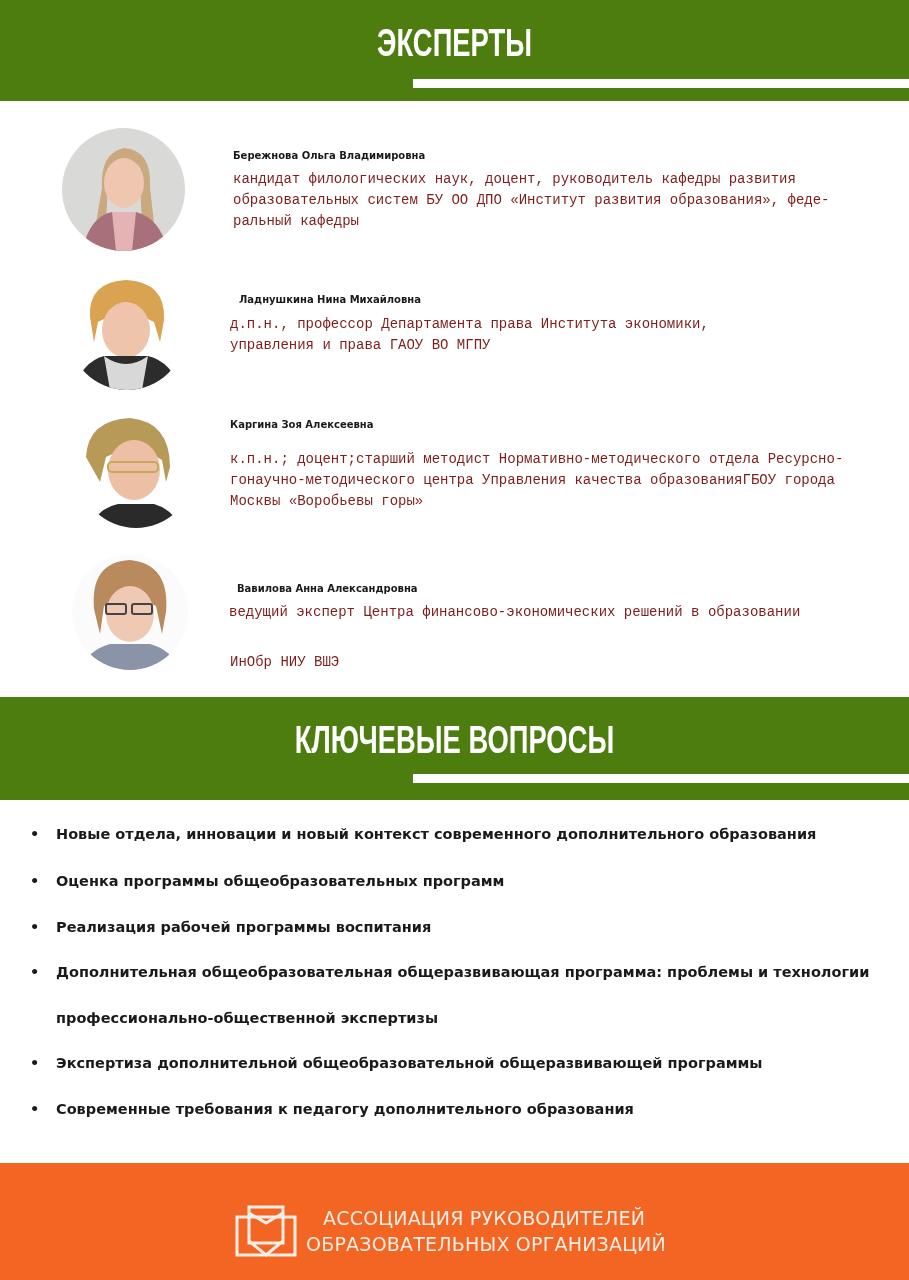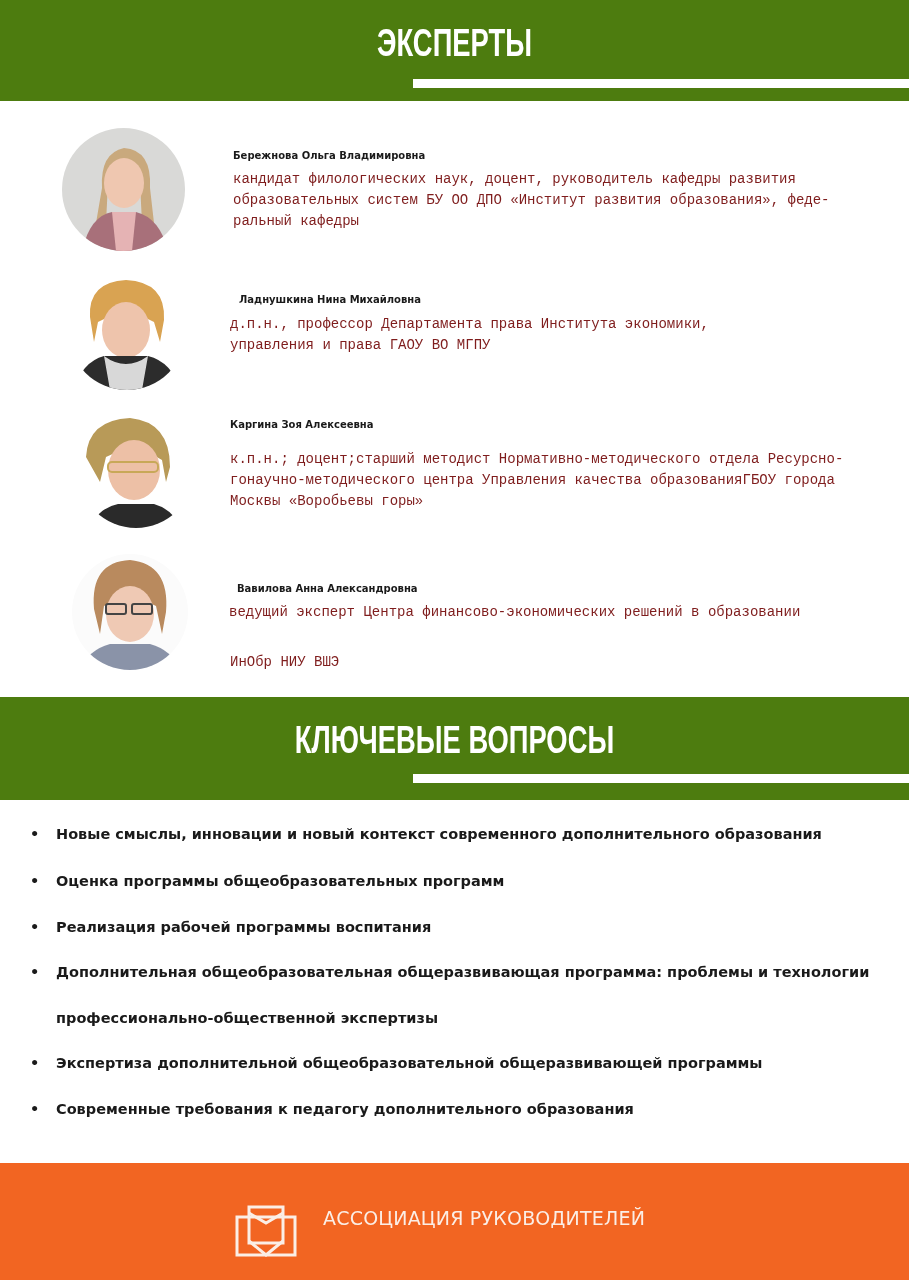--- a/index.html
+++ b/index.html
@@ -126,21 +126,21 @@
   <div class="expert-desc" style="left:230px;top:623px;margin-top:29px;">ИнОбр НИУ ВШЭ</div>
 </div>
 
 <div class="band" id="questions-band">
   <div class="band-title">КЛЮЧЕВЫЕ ВОПРОСЫ</div>
 </div>
 <div class="stripe" style="top:774px;left:413px;"></div>
 
 <div class="q-item" style="top:826px;">
   <span class="q-bullet">•</span>
-  <span class="q-text">Новые смыслы, инновации и новый контекст современного дополнительного образования</span>
+  <span class="q-text">Новые отдела, инновации и новый контекст современного дополнительного образования</span>
 </div>
 <div class="q-item" style="top:873px;">
   <span class="q-bullet">•</span>
   <span class="q-text">Оценка программы общеобразовательных программ</span>
 </div>
 <div class="q-item" style="top:919px;">
   <span class="q-bullet">•</span>
   <span class="q-text">Реализация рабочей программы воспитания</span>
 </div>
 <div class="q-item" style="top:964px;">
@@ -162,13 +162,14 @@
 <div id="footer">
   <svg id="footer-logo" width="62" height="52" viewBox="0 0 62 52">
     <g fill="none" stroke="#fbeee6" stroke-width="3">
       <rect x="2" y="12" width="58" height="38"></rect>
       <rect x="14" y="2" width="34" height="36"></rect>
       <path d="M14 8 L31 18 L48 8"></path>
       <path d="M14 36 L31 50 L48 36"></path>
     </g>
   </svg>
   <div class="footer-line" style="left:323px;top:44px;">АССОЦИАЦИЯ РУКОВОДИТЕЛЕЙ</div>
+  <div class="footer-line" style="left:306px;top:70px;">ОБРАЗОВАТЕЛЬНЫХ ОРГАНИЗАЦИЙ</div>
 </div>
 
 </body></html>

